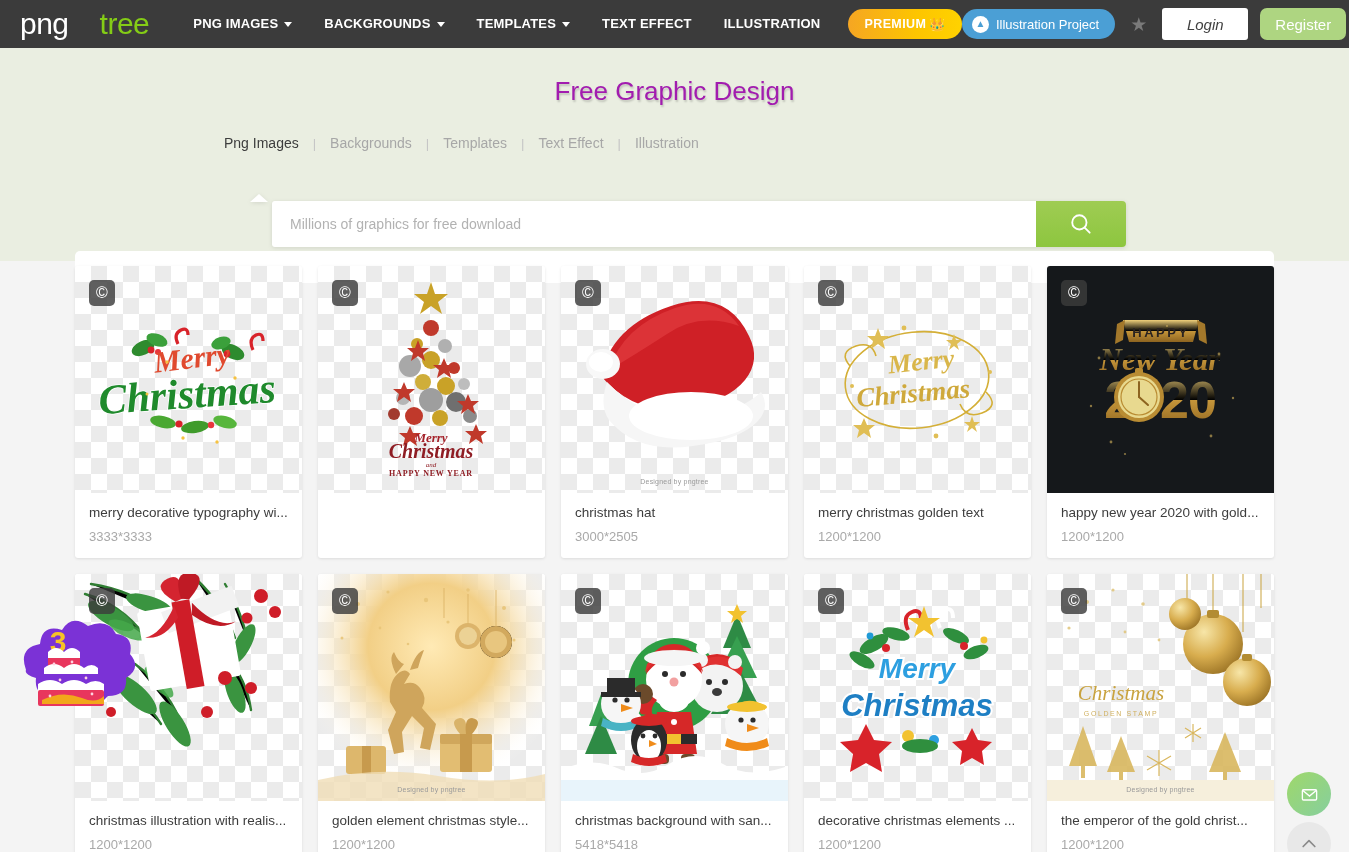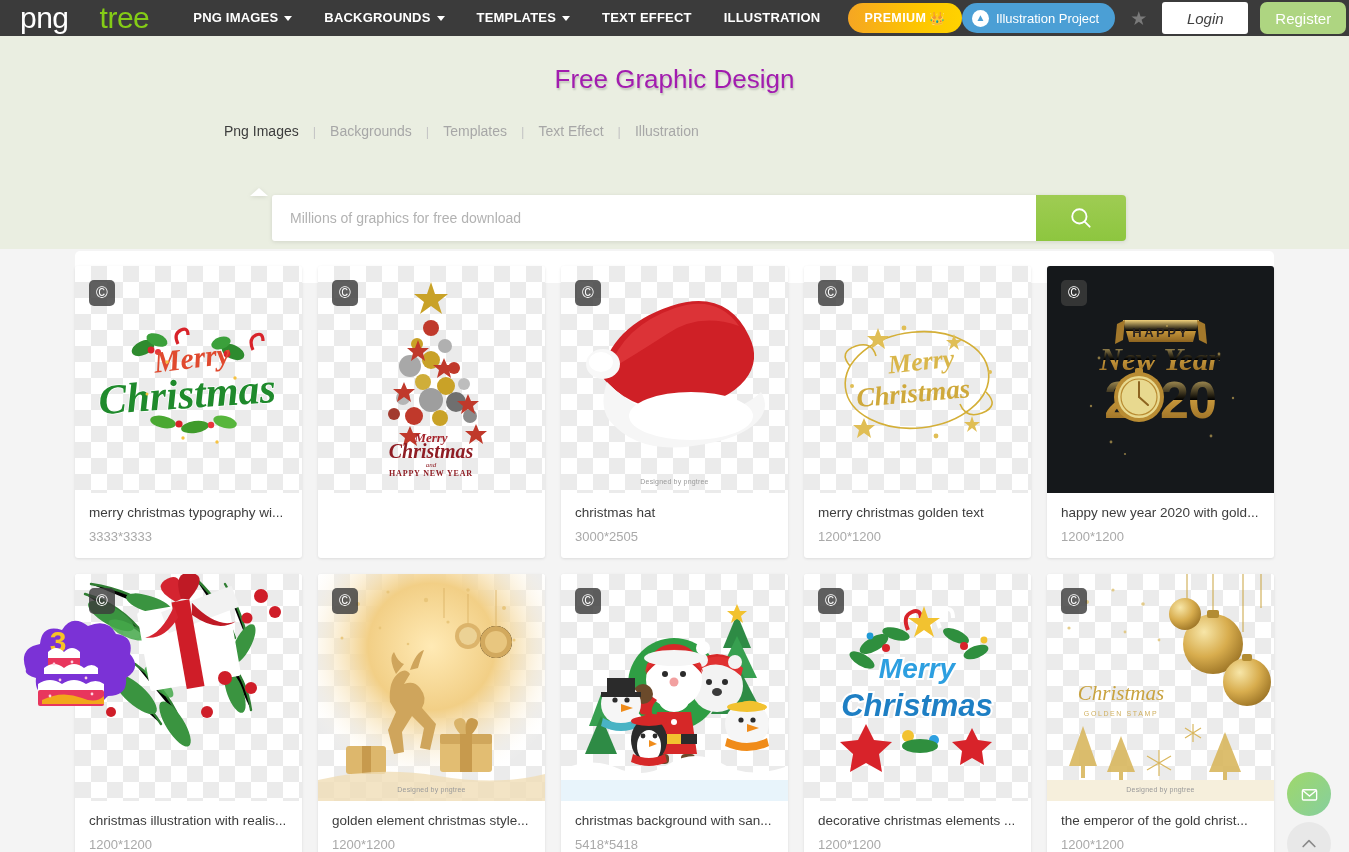--- a/index.html
+++ b/index.html
@@ -6,21 +6,21 @@
   html, body {
     width: 1349px; height: 852px;
     overflow: hidden;
     background: #f4f4f4;
     font-family: "Liberation Sans", sans-serif;
   }
 
   
   .navbar {
     position: relative;
-    height: 36px;
+    height: 48px;
     background: #3b3b3b;
     display: flex;
     align-items: center;
     padding: 0 18px 0 20px;
     white-space: nowrap;
   }
   .logo {
     font-size: 30px;
     font-weight: 400;
     letter-spacing: -0.5px;
@@ -158,21 +158,21 @@
     cursor: pointer;
     padding: 0 14px;
   }
   .hero-tab:first-child { padding-left: 0; }
   .hero-tab.active { color: #3d3d3d; }
   .tab-sep { color: #c5c5c5; font-size: 13px; }
 
   .search-wrap {
     position: absolute;
     left: 224px;
-    top: 159px;
+    top: 153px;
     width: 902px;
     height: 46px;
     display: flex;
     filter: drop-shadow(0 1px 2px rgba(0,0,0,0.10));
     padding-left: 48px;
   }
   .search-pointer {
     position: absolute;
     top: -7px;
     left: 26px;
@@ -445,21 +445,21 @@
             <circle cx="92" cy="96" r="1.7"></circle>
               <circle cx="160" cy="112" r="1.7"></circle>
             <circle cx="108" cy="172" r="1.7"></circle>
               <circle cx="142" cy="176" r="1.7"></circle>
             <circle cx="72" cy="128" r="1.5"></circle>
           </g>
         </svg>
       </div>
     </div>
     <div class="card-meta">
-      <div class="card-title">merry christmas typography wi...</div>
+      <div class="card-title">merry decorative typography wi...</div>
       <div class="card-dims">3333*3333</div>
     </div>
   </div>
 
   <div class="card">
     <div class="thumb">
       <div class="copy-badge">©</div>
       <div class="art">
         <svg viewBox="0 0 227 227">
           <polygon points="113,16 117,28 130,28 120,36 124,48 113,40 102,48 106,36 96,28 109,28" fill="#c9a227"></polygon>

